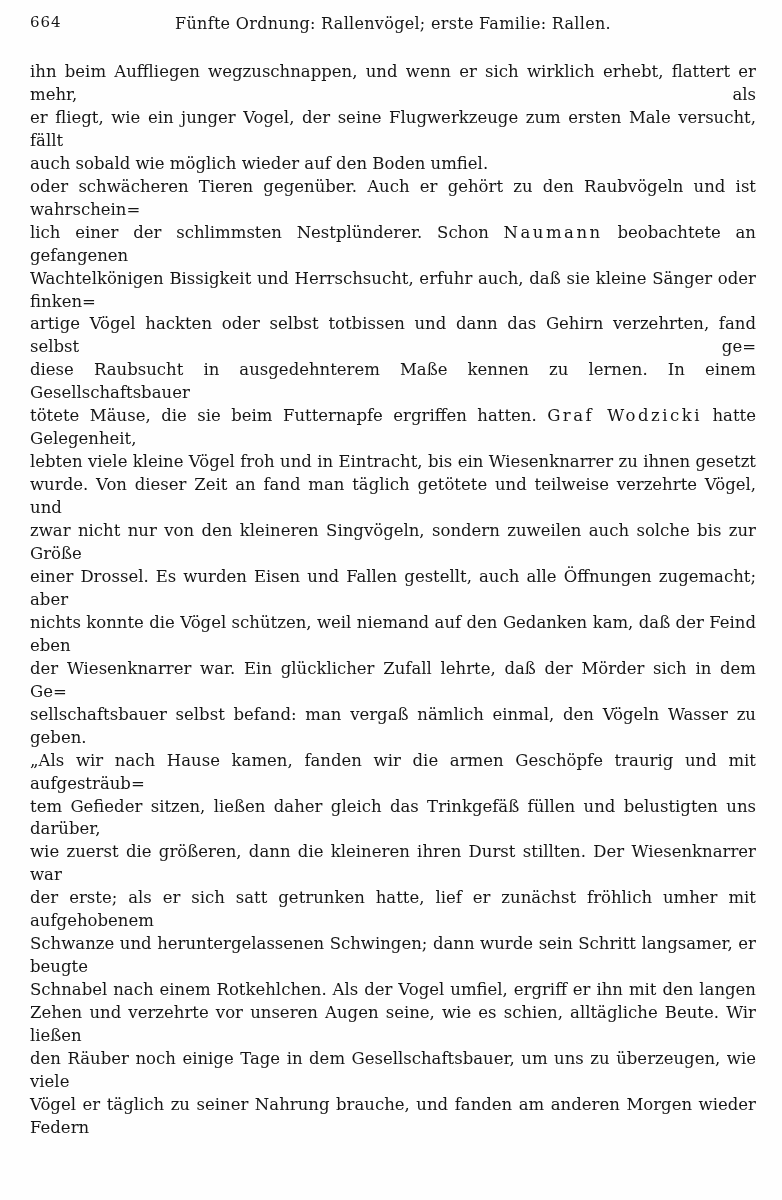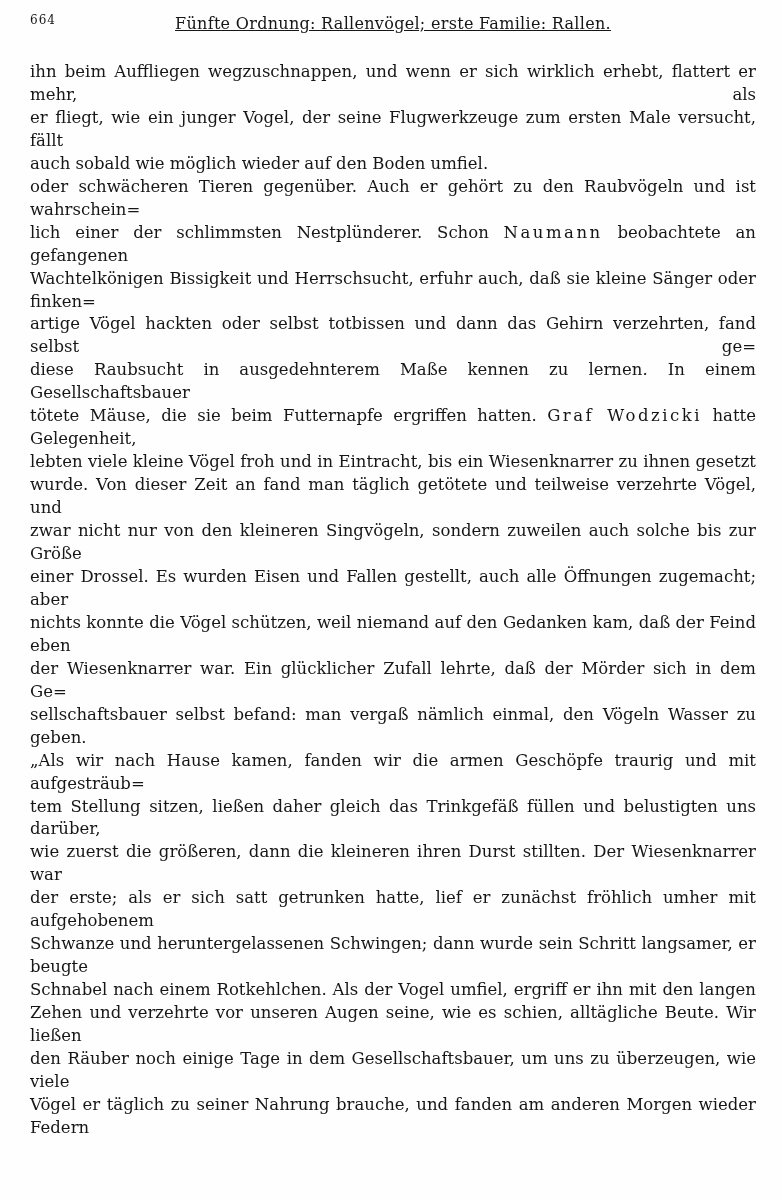--- a/index.html
+++ b/index.html
@@ -20,29 +20,28 @@
     position: absolute;
     top: 12px;
     left: 30px;
     width: 726px;
     height: 26px;
   }
   .page-number {
     position: absolute;
     left: 0;
     top: 1px;
-    font-size: 12px;
+    font-size: 15px;
     letter-spacing: 1px;
   }
   .running-head {
     text-align: center;
     font-size: 16px;
     padding-top: 2px;
     letter-spacing: 0.3px;
-    text-decoration: underline;
   }
   .body-text {
     position: absolute;
     top: 61px;
     left: 30px;
     width: 726px;
     font-size: 16.5px;
     line-height: 22.95px;
   }
   .line {
@@ -79,21 +78,21 @@
       <div class="line">diese Raubsucht in ausgedehnterem Maße kennen zu lernen. In einem Gesellschaftsbauer</div>
       <div class="line">tötete Mäuse, die sie beim Futternapfe ergriffen hatten. <span class="sperr">Graf Wodzicki</span> hatte Gelegenheit,</div>
       <div class="line">lebten viele kleine Vögel froh und in Eintracht, bis ein Wiesenknarrer zu ihnen gesetzt</div>
       <div class="line">wurde. Von dieser Zeit an fand man täglich getötete und teilweise verzehrte Vögel, und</div>
       <div class="line">zwar nicht nur von den kleineren Singvögeln, sondern zuweilen auch solche bis zur Größe</div>
       <div class="line">einer Drossel. Es wurden Eisen und Fallen gestellt, auch alle Öffnungen zugemacht; aber</div>
       <div class="line">nichts konnte die Vögel schützen, weil niemand auf den Gedanken kam, daß der Feind eben</div>
       <div class="line">der Wiesenknarrer war. Ein glücklicher Zufall lehrte, daß der Mörder sich in dem Ge=</div>
       <div class="line">sellschaftsbauer selbst befand: man vergaß nämlich einmal, den Vögeln Wasser zu geben.</div>
       <div class="line">„Als wir nach Hause kamen, fanden wir die armen Geschöpfe traurig und mit aufgesträub=</div>
-      <div class="line">tem Stellung sitzen, ließen daher gleich das Trinkgefäß füllen und belustigten uns darüber,</div>
+      <div class="line">tem Gefieder sitzen, ließen daher gleich das Trinkgefäß füllen und belustigten uns darüber,</div>
       <div class="line">wie zuerst die größeren, dann die kleineren ihren Durst stillten. Der Wiesenknarrer war</div>
       <div class="line">der erste; als er sich satt getrunken hatte, lief er zunächst fröhlich umher mit aufgehobenem</div>
       <div class="line">Schwanze und heruntergelassenen Schwingen; dann wurde sein Schritt langsamer, er beugte</div>
       <div class="line">Schnabel nach einem Rotkehlchen. Als der Vogel umfiel, ergriff er ihn mit den langen</div>
       <div class="line">Zehen und verzehrte vor unseren Augen seine, wie es schien, alltägliche Beute. Wir ließen</div>
       <div class="line">den Räuber noch einige Tage in dem Gesellschaftsbauer, um uns zu überzeugen, wie viele</div>
       <div class="line">Vögel er täglich zu seiner Nahrung brauche, und fanden am anderen Morgen wieder Federn</div>
     </div>
 </div>
 

